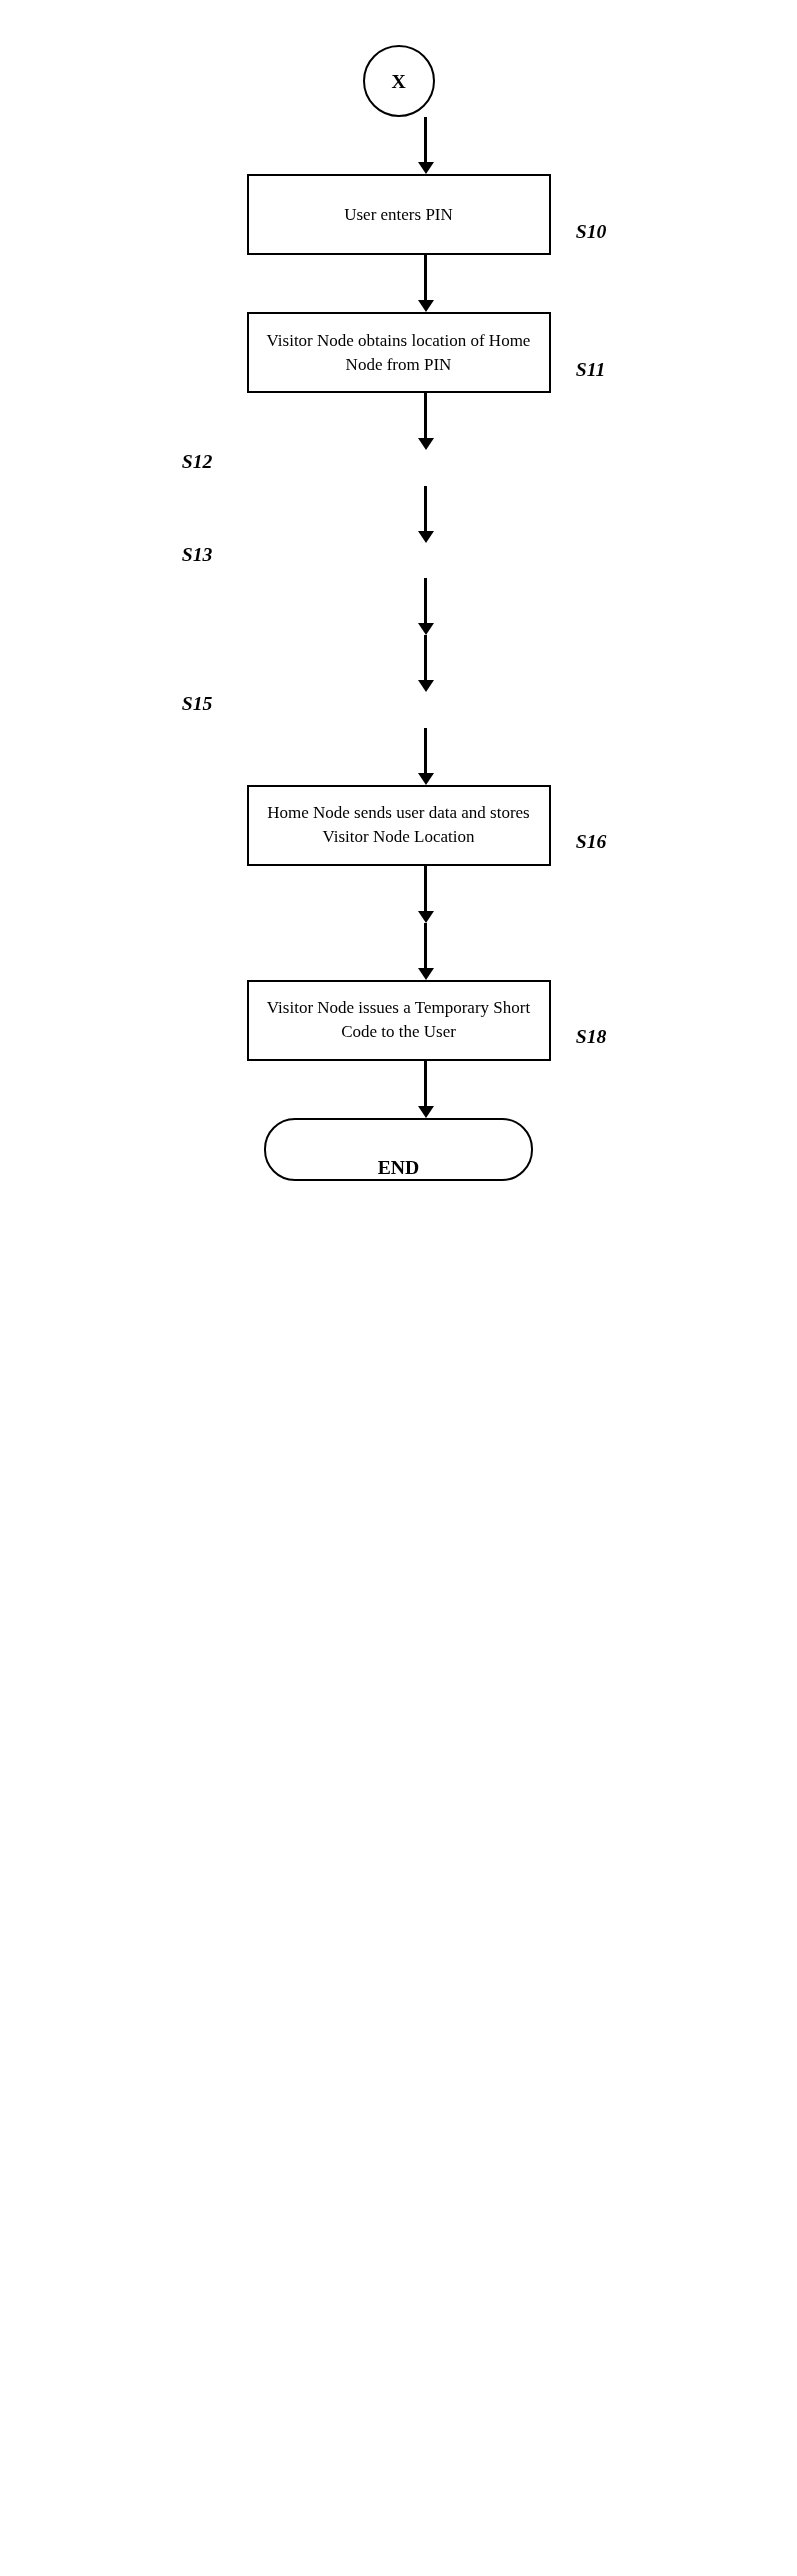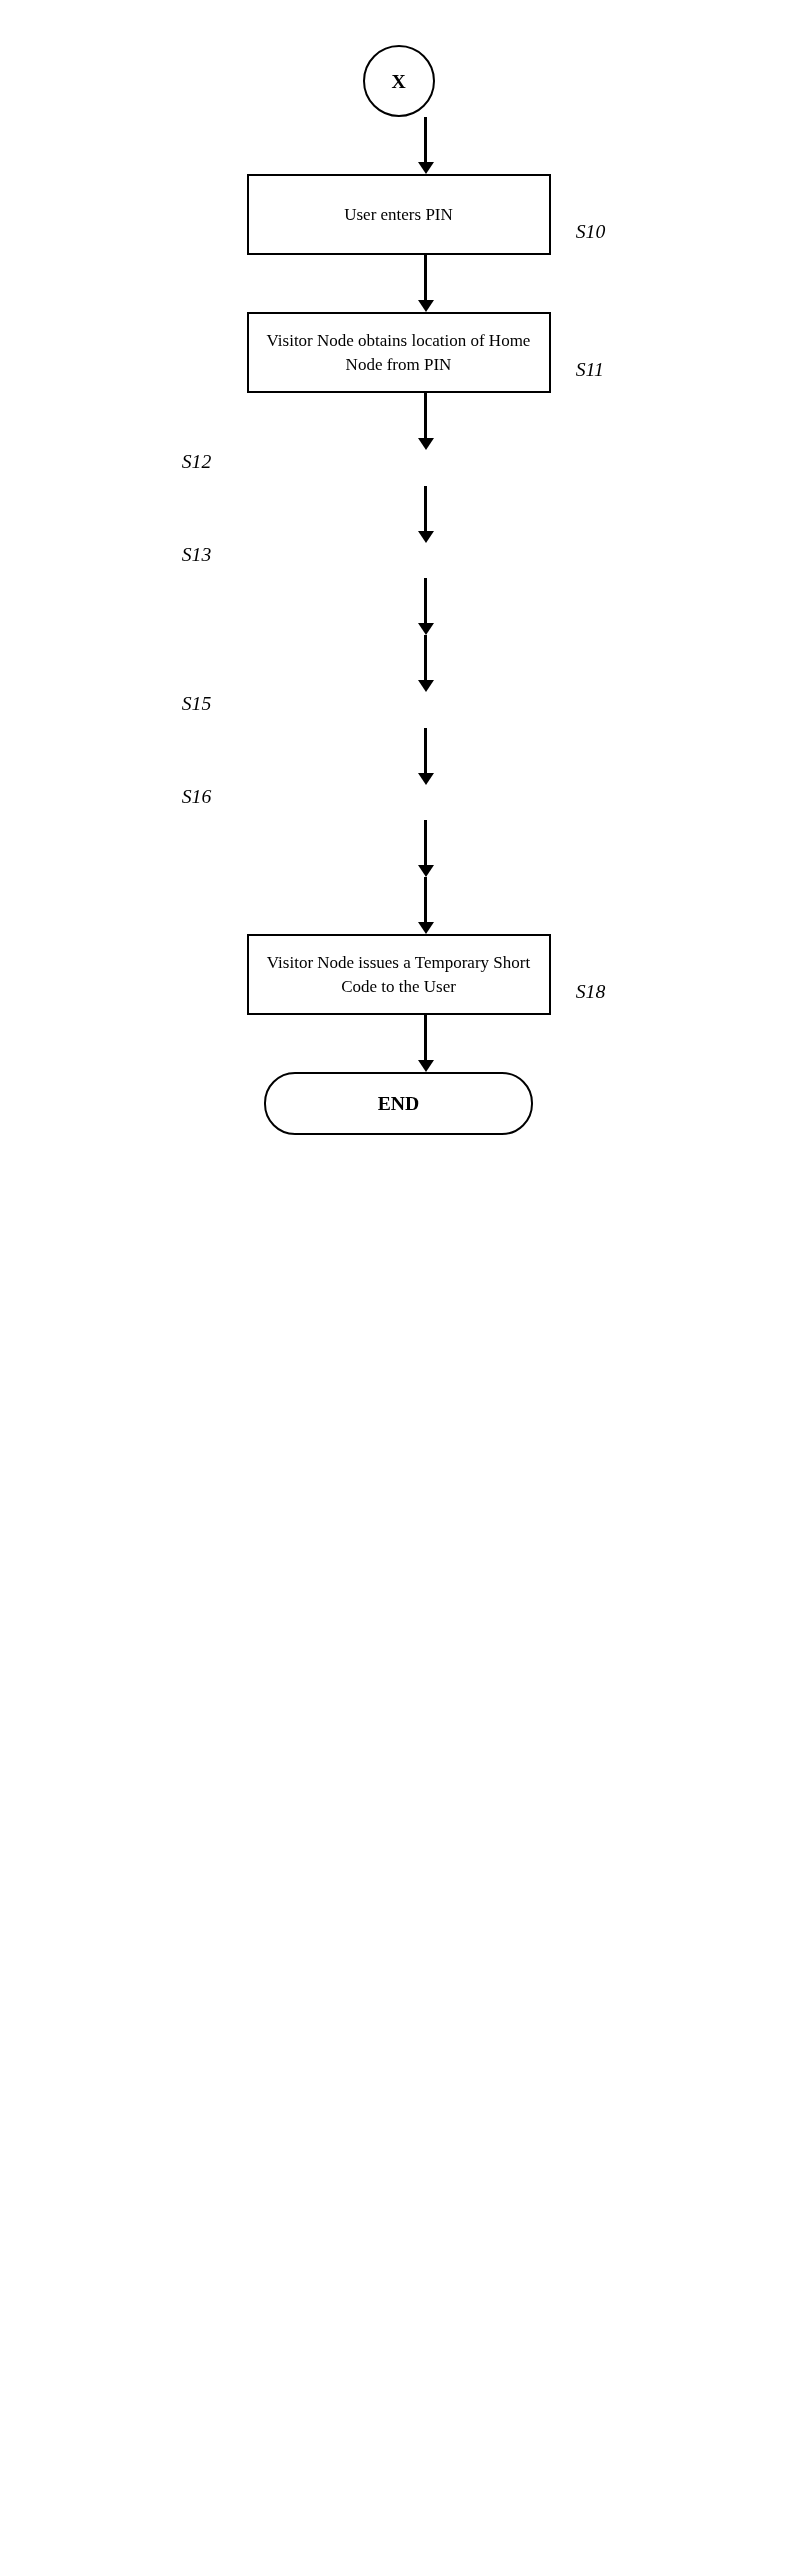--- a/index.html
+++ b/index.html
@@ -57,21 +57,21 @@
     }
 
     
     .rounded-rect {
       width: 269px;
       height: 63px;
       border-radius: 31px;
       border: 2.7px solid #000;
       background: #fff;
       display: flex;
-      align-items: center;
+      align-items: flex-end;
       justify-content: center;
       font-size: 19.7px;
       font-weight: bold;
       text-align: center;
     }
 
     
     .rect-shape {
       width: 304px;
       min-height: 81px;
@@ -125,20 +125,21 @@
     }
 
     .label-col {
       display: flex;
       align-items: flex-end;
       padding-bottom: 12.5px;
       padding-left: 7.2px;
       font-size: 19.7px;
       font-style: italic;
       min-width: 45px;
+      font-weight: bold;
     }
   </style>
 </head>
 <body>
 
 <div class="flowchart-container">
 
   <div class="flow-item">
     <div class="shape-wrapper">
       <div class="circle-shape">
@@ -217,20 +218,25 @@
       <span>S15</span>
     </div>
   </div>
 
   <div class="arrow-connector">
     <div class="arrow-line" style="height:45px;"></div>
     <div class="arrow-head"></div>
   </div>
 
   <div class="step-row">
+    <div class="shape-col">
+      <div class="rect-shape">
+        <span>Home Node sends user data and stores Visitor Node Location</span>
+      </div>
+    </div>
     <div class="label-col">
       <span>S16</span>
     </div>
   </div>
 
   <div class="arrow-connector">
     <div class="arrow-line" style="height:45px;"></div>
     <div class="arrow-head"></div>
   </div>
 

